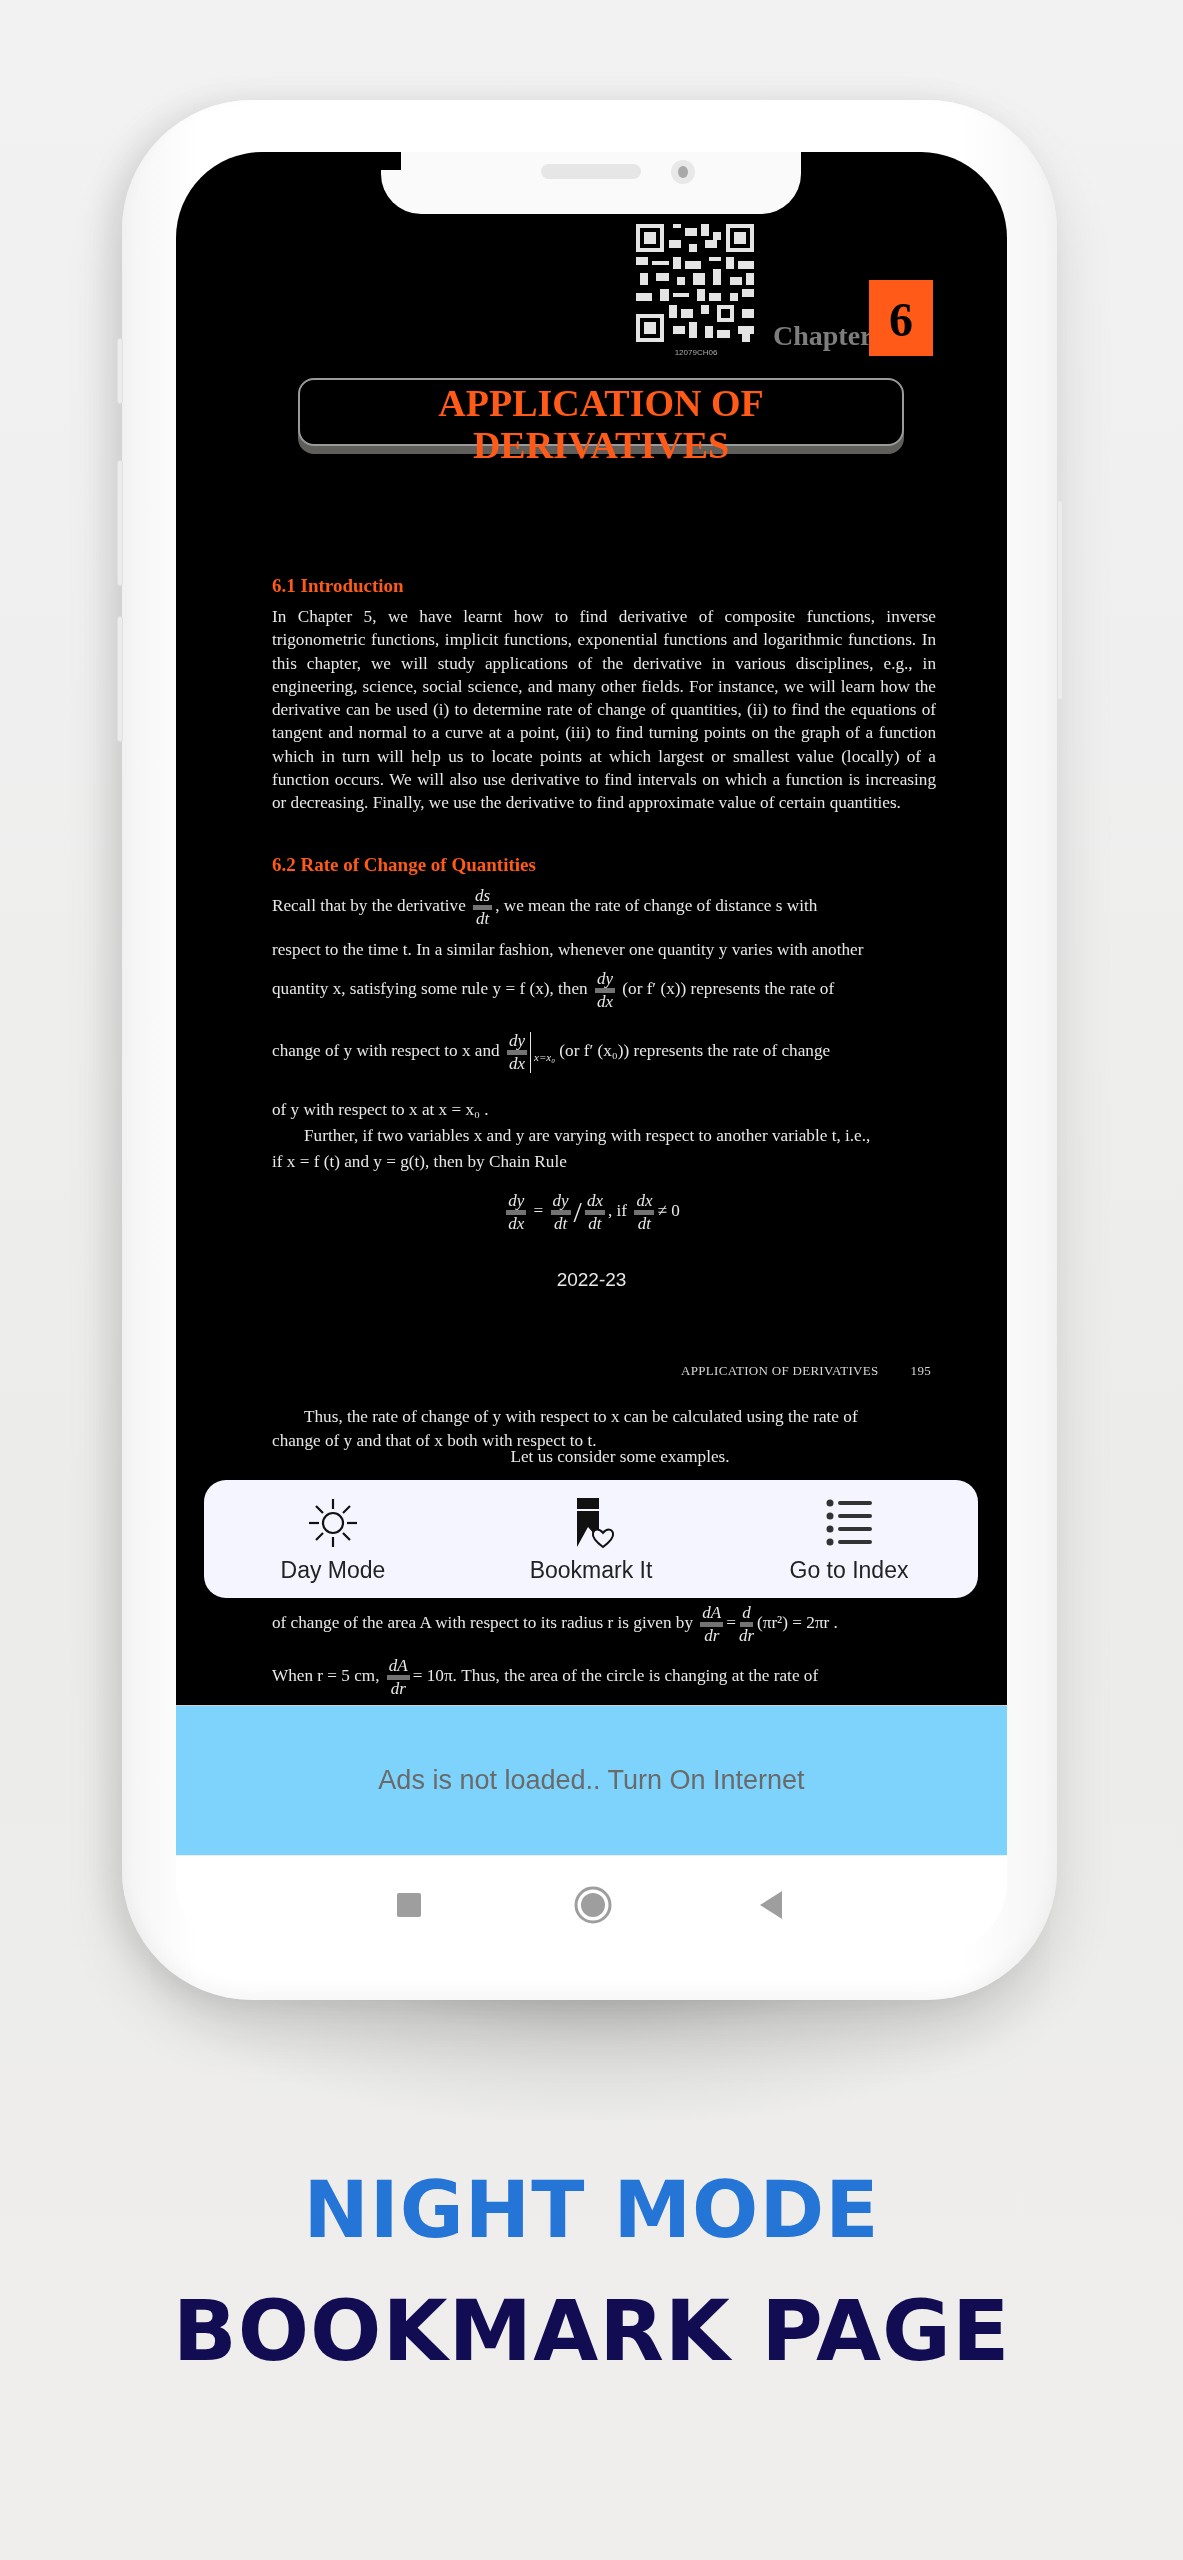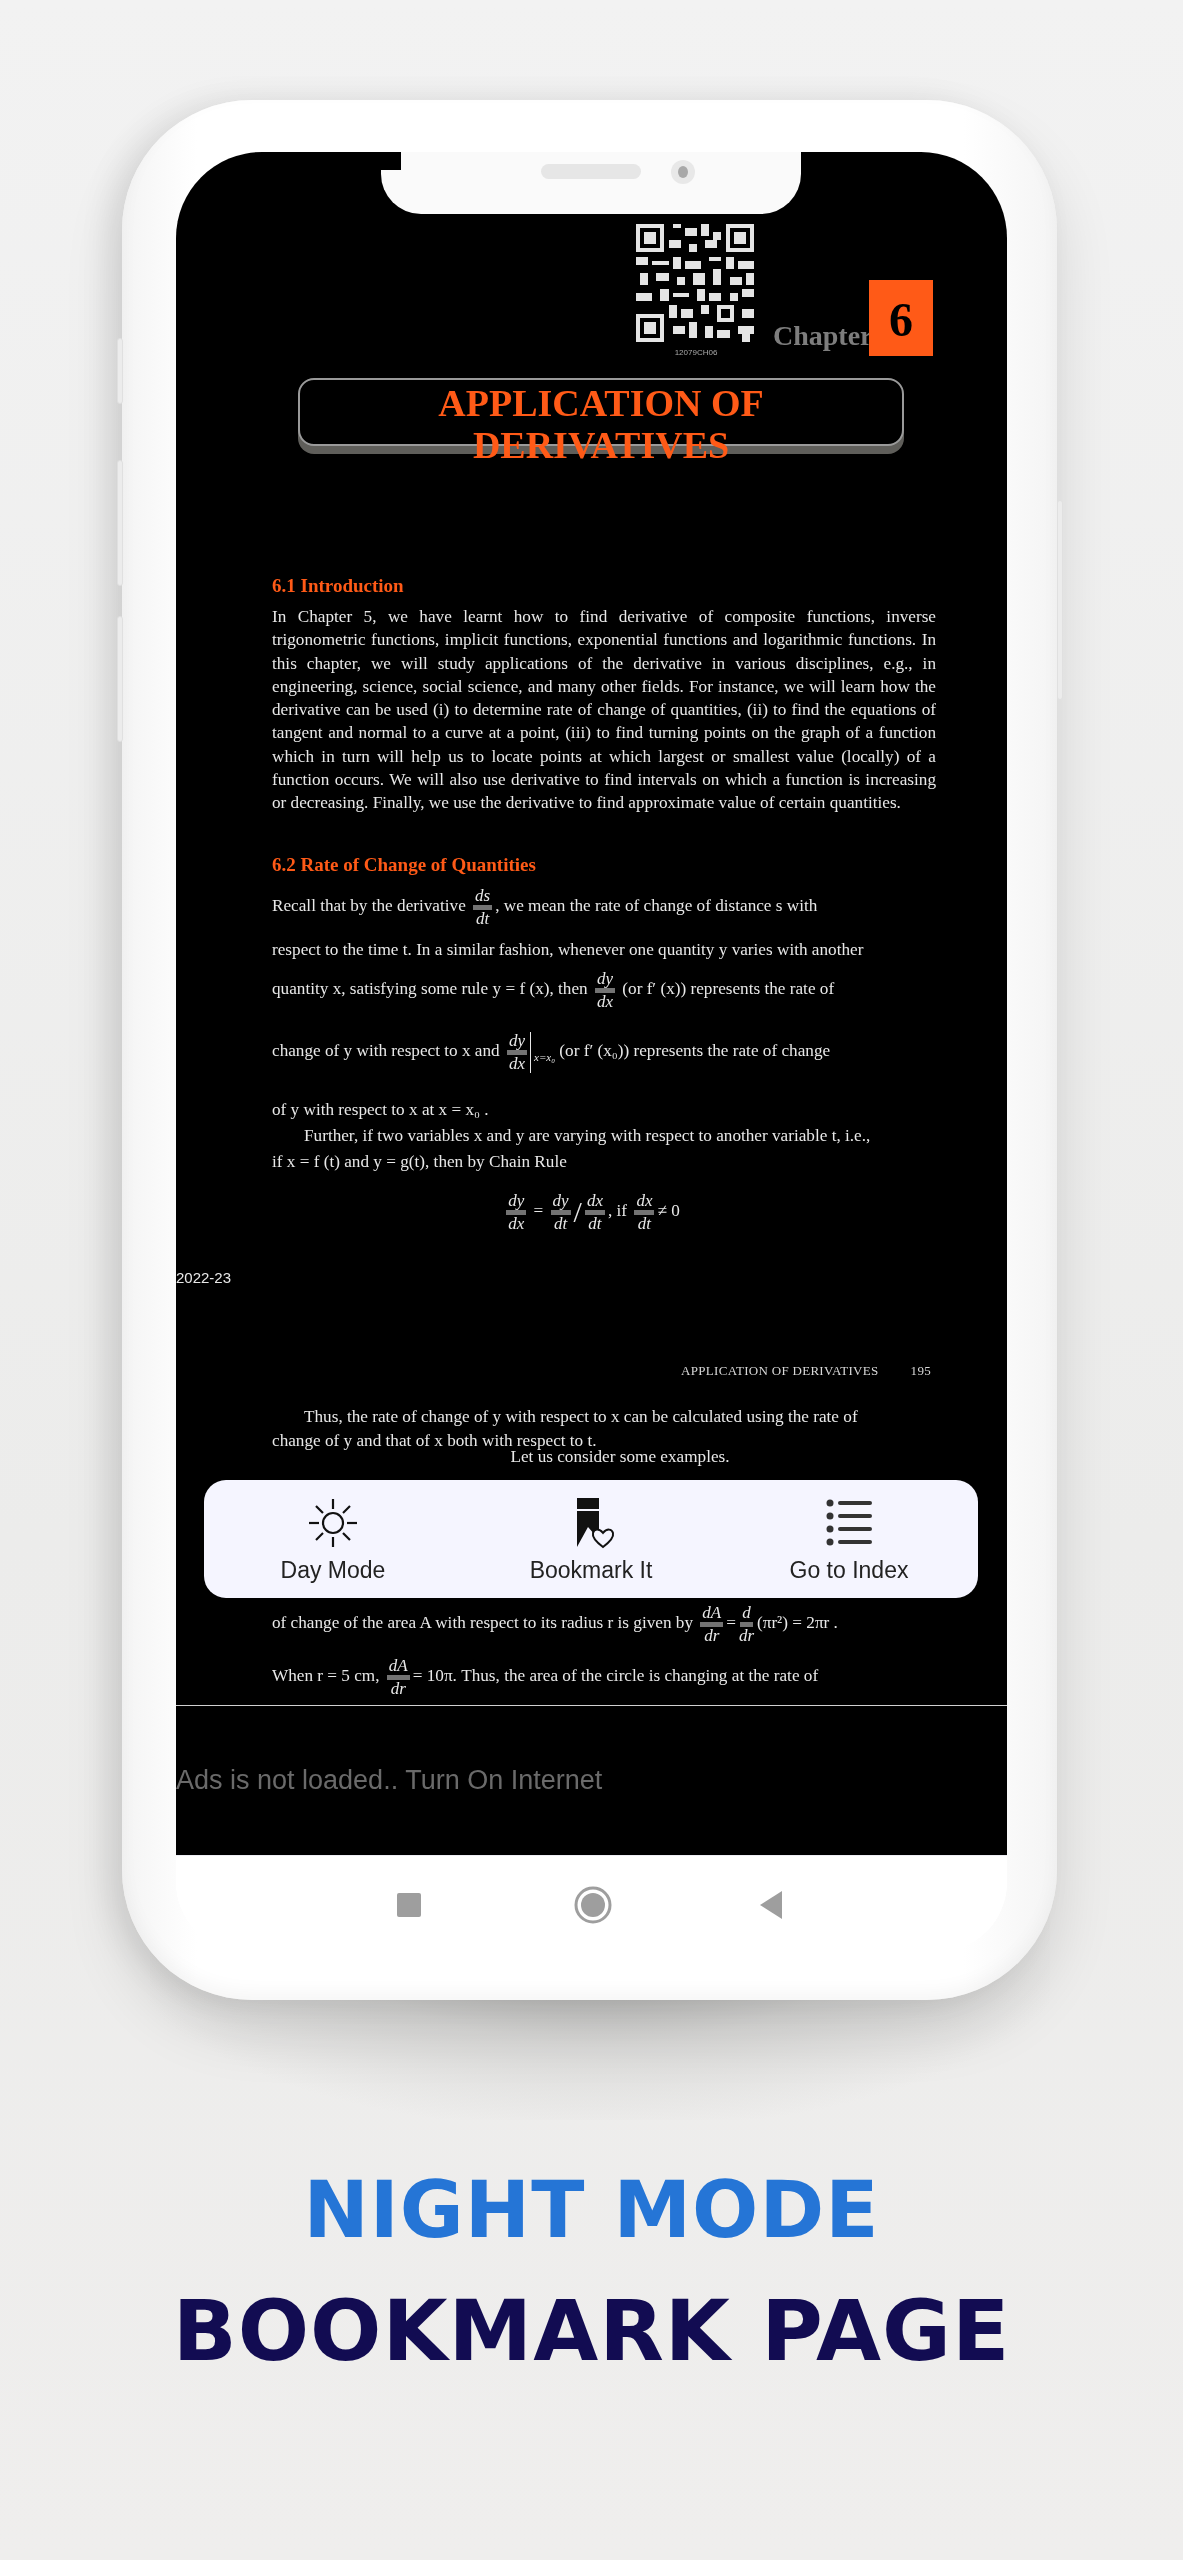--- a/index.html
+++ b/index.html
@@ -58,37 +58,37 @@
     }
     .quote .orn { color: #ddd; font-style: normal; }
     .sec-head { position: absolute; left: 96px; color: #ff5a17; font-weight: bold; font-size: 19px; }
     .para {
       position: absolute; left: 96px; width: 664px; color: #e8e8e8; font-size: 17.2px; line-height: 23.3px;
       text-align: justify;
     }
     .line { position: absolute; left: 96px; width: 664px; color: #e8e8e8; font-size: 17.2px; white-space: nowrap; }
     .frac { display: inline-flex; flex-direction: column; align-items: center; vertical-align: middle; font-style: italic; line-height: 1.05; font-size: 17px; margin: 0 3px; }
     .frac .num { border-bottom: 5px solid #737373; padding: 0 2px; }
-    .year { position: absolute; left: 0; width: 831px; top: 1117px; text-align: left; color: #e8e8e8; font-family: "Liberation Sans", sans-serif; font-size: 15px; }
+    .year { position: absolute; left: 0; width: 831px; top: 1117px; text-align: center; color: #e8e8e8; font-family: "Liberation Sans", sans-serif; font-size: 19px; }
     .running-head { position: absolute; right: 76px; top: 1211px; color: #d8d8d8; font-size: 13px; letter-spacing: 0.3px; }
     .running-head span { margin-left: 32px; }
 
     .action-bar {
       position: absolute; left: 28px; top: 1328px; width: 774px; height: 118px;
       background: #f5f5ff; border-radius: 22px; display: flex; justify-content: space-around; align-items: center;
       font-family: "Liberation Sans", sans-serif;
     }
     .action { display: flex; flex-direction: column; align-items: center; width: 220px; cursor: pointer; }
     .action svg { width: 56px; height: 56px; }
     .action-label { font-size: 23px; color: #222; margin-top: 6px; }
 
     .ad-banner {
-      position: absolute; left: 0; top: 1553px; width: 831px; height: 150px; background: #000000;
+      position: absolute; left: 0; top: 1553px; width: 831px; height: 150px; background: #7dd3fc;
       border-top: 1px solid #d0d0d0;
-      display: flex; align-items: center; 
+      display: flex; align-items: center; justify-content: center;
       font-family: "Liberation Sans", sans-serif; font-size: 27px; color: #6a6a6a;
     }
     .nav-bar {
       position: absolute; left: 0; top: 1703px; width: 831px; height: 100px; background: #fff;
       border-top: 1px solid #eeeef5;
     }
     .nav-btn { position: absolute; top: 20px; cursor: pointer; }
 
     .headline { position: absolute; left: 0; width: 1183px; text-align: center; font-family: "DejaVu Sans", sans-serif; font-weight: bold; }
     .headline-1 { top: 2165px; font-size: 78px; color: #2575d6; letter-spacing: 1px; }

